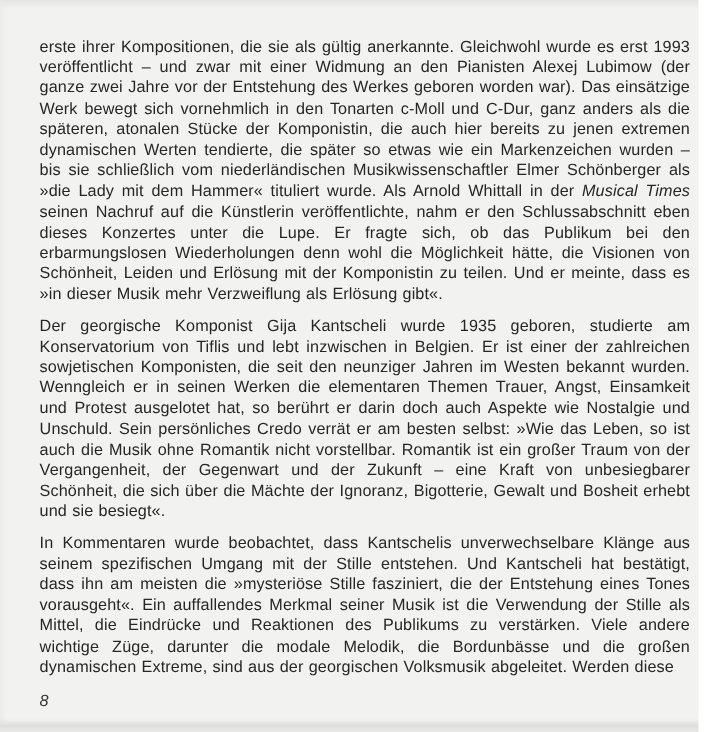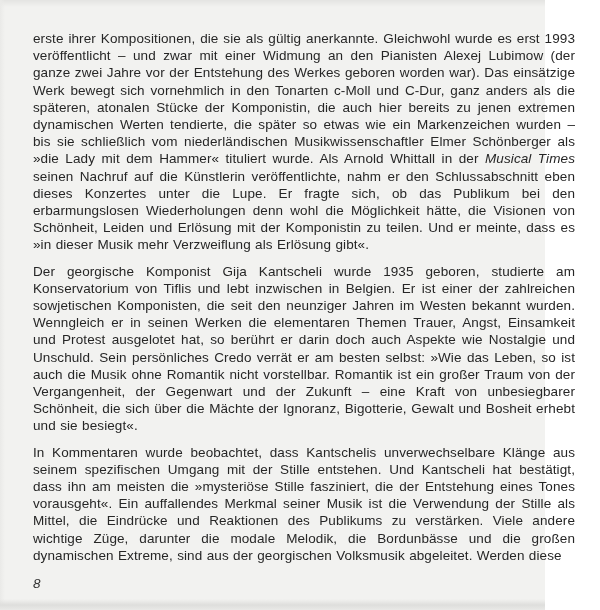--- a/index.html
+++ b/index.html
@@ -7,24 +7,23 @@
     padding: 0;
   }
   body {
     width: 600px;
     height: 610px;
     font-family: "Liberation Sans", "DejaVu Sans", sans-serif;
     overflow: hidden;
   }
   .page {
     position: relative;
-    width: 500px;
+    width: 582px;
     height: 610px;
     background: #f2f2f0;
-    padding-left: 45px;
   }
   
   .page-edge-top {
     position: absolute;
     top: 0; left: 0; right: 0;
     height: 7px;
     background: linear-gradient(to bottom, #e4e4e2, rgba(242,242,240,0));
     pointer-events: none;
   }
   .page-edge-bottom {

